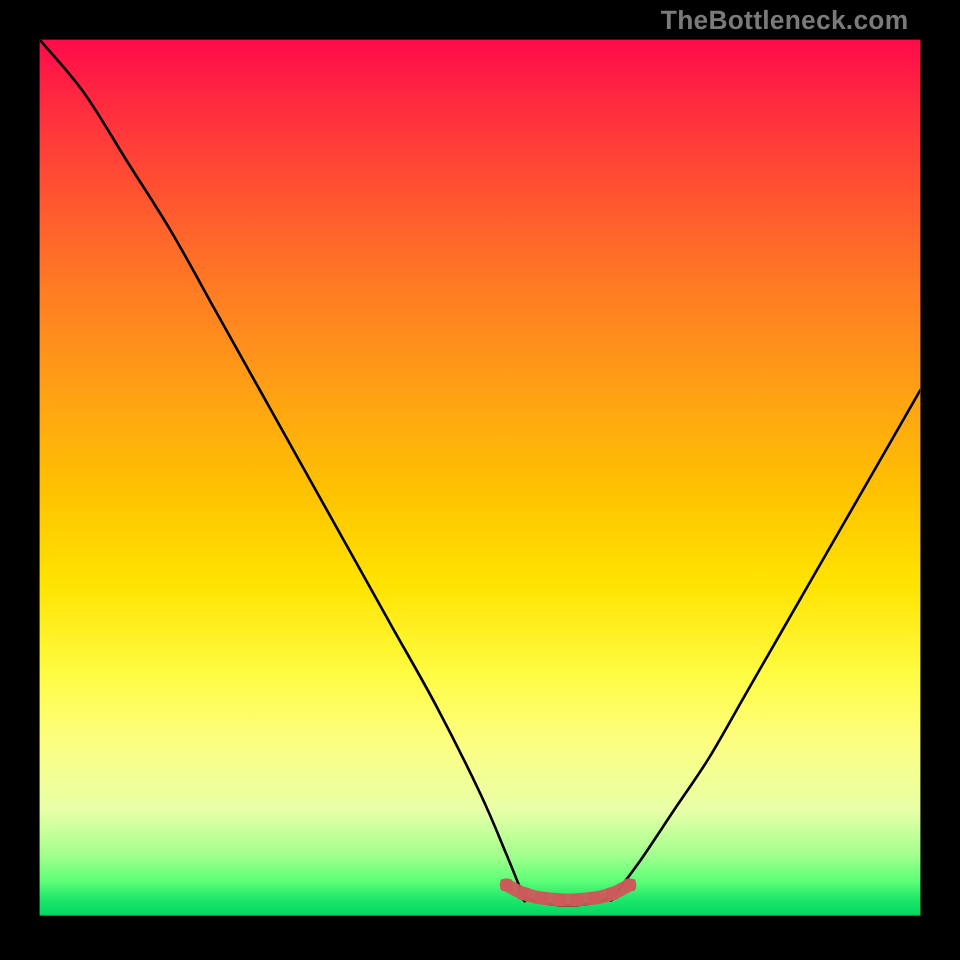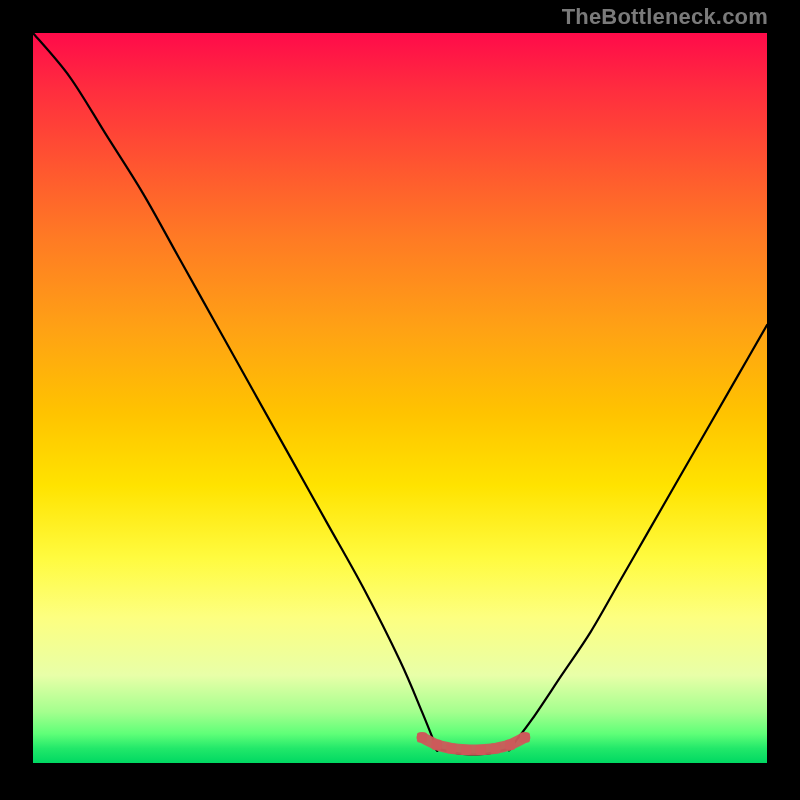--- a/index.html
+++ b/index.html
@@ -45,21 +45,21 @@
   .plot-svg {
     position: absolute;
     left: 0;
     top: 0;
     width: 734px;
     height: 730px;
   }
   .watermark {
     position: absolute;
     top: 4px;
-    right: 32px;
+    right: 43px;
     color: #7a7a7a;
     font-size: 22px;
     font-weight: 600;
     letter-spacing: 0.2px;
     user-select: none;
     text-align: right;
   }
 </style>
 </head>
 <body>

